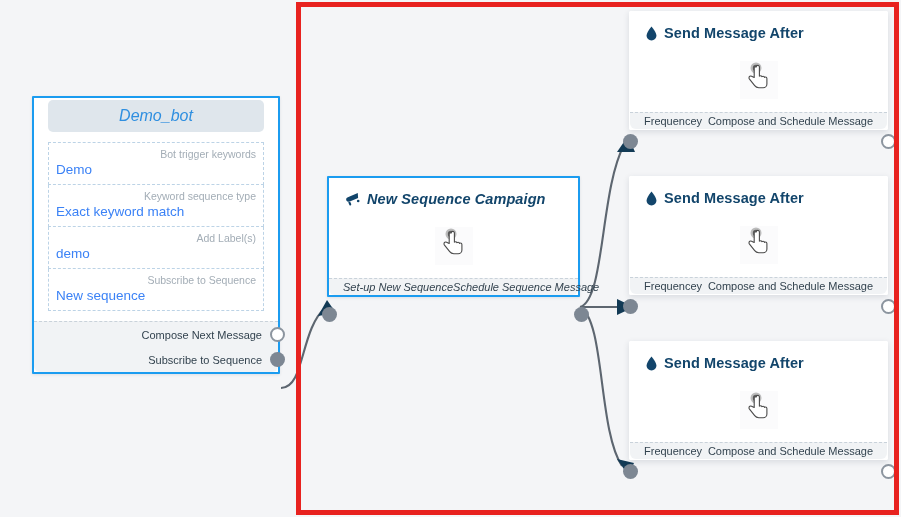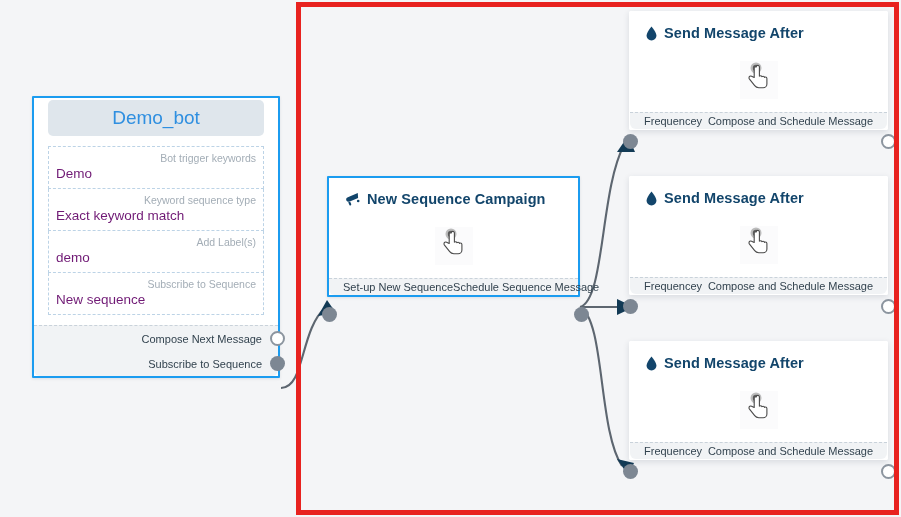--- a/index.html
+++ b/index.html
@@ -72,43 +72,44 @@
   }
   .node-icon { display: flex; align-items: center; line-height: 0; }
 
   
   .bot-pill {
     margin: 2px 14px 10px 14px;
     background: #dfe6ec;
     border-radius: 5px;
     text-align: center;
     padding: 7px 6px;
-    font-size: 19px;
+    font-size: 16px;
     color: #2f8fe0;
+    font-style: italic;
   }
 
   
   .fields { margin: 0 14px; }
   .field {
     border-bottom: 1px dashed #bcd3e6;
     border-left: 1px dashed #bcd3e6;
     border-right: 1px dashed #bcd3e6;
     padding: 4px 7px 5px 7px;
   }
   .field:first-child { border-top: 1px dashed #bcd3e6; }
   .field-label {
     font-size: 10.5px;
     color: #a3adb6;
     line-height: 14px;
     white-space: nowrap;
     text-align: right;
   }
   .field-value {
     font-size: 13.5px;
-    color: #701a75;
+    color: #3b82f6;
     line-height: 18px;
     white-space: nowrap;
   }
 
   
   .node-body {
     display: flex;
     align-items: center;
     justify-content: center;
     height: 62px;
@@ -208,21 +209,21 @@
         <span class="port-label">Compose Next Message</span>
         <span class="dot hollow" style="right:-7px; top:5px;"></span>
       </div>
       <div class="port-row right-aligned">
         <span class="port-label">Subscribe to Sequence</span>
         <span class="dot filled" style="right:-7px; top:5px;"></span>
       </div>
     </div>
   </div>
 
-  <div class="node selected-blue" id="node-new-sequence-campaign" style="left:327px; top:176px; width:253px;">
+  <div class="node selected-blue" id="node-new-sequence-campaign" style="left:327px; top:176px; width:253px;font-style:italic;">
 
     <div class="node-header">
       <span class="node-icon">
         <svg width="15" height="14" viewBox="0 0 15 14">
           <path d="M12.8 1.0 L4.6 4.6 L2.4 5.6 C1.2 6.2 0.8 7.6 1.5 8.7 C2.2 9.8 3.6 10.1 4.7 9.5 L6.0 8.9 L13.1 6.0 Z" fill="#12456b"></path>
           <path d="M3.2 10.2 L4.4 12.9 C4.6 13.4 5.2 13.6 5.7 13.4 C6.2 13.2 6.4 12.6 6.2 12.1 L5.2 9.8 Z" fill="#12456b"></path>
           <circle cx="13.2" cy="9.0" r="1.3" fill="#12456b"></circle>
         </svg>
       </span>
       <span class="node-title">New Sequence Campaign</span>

